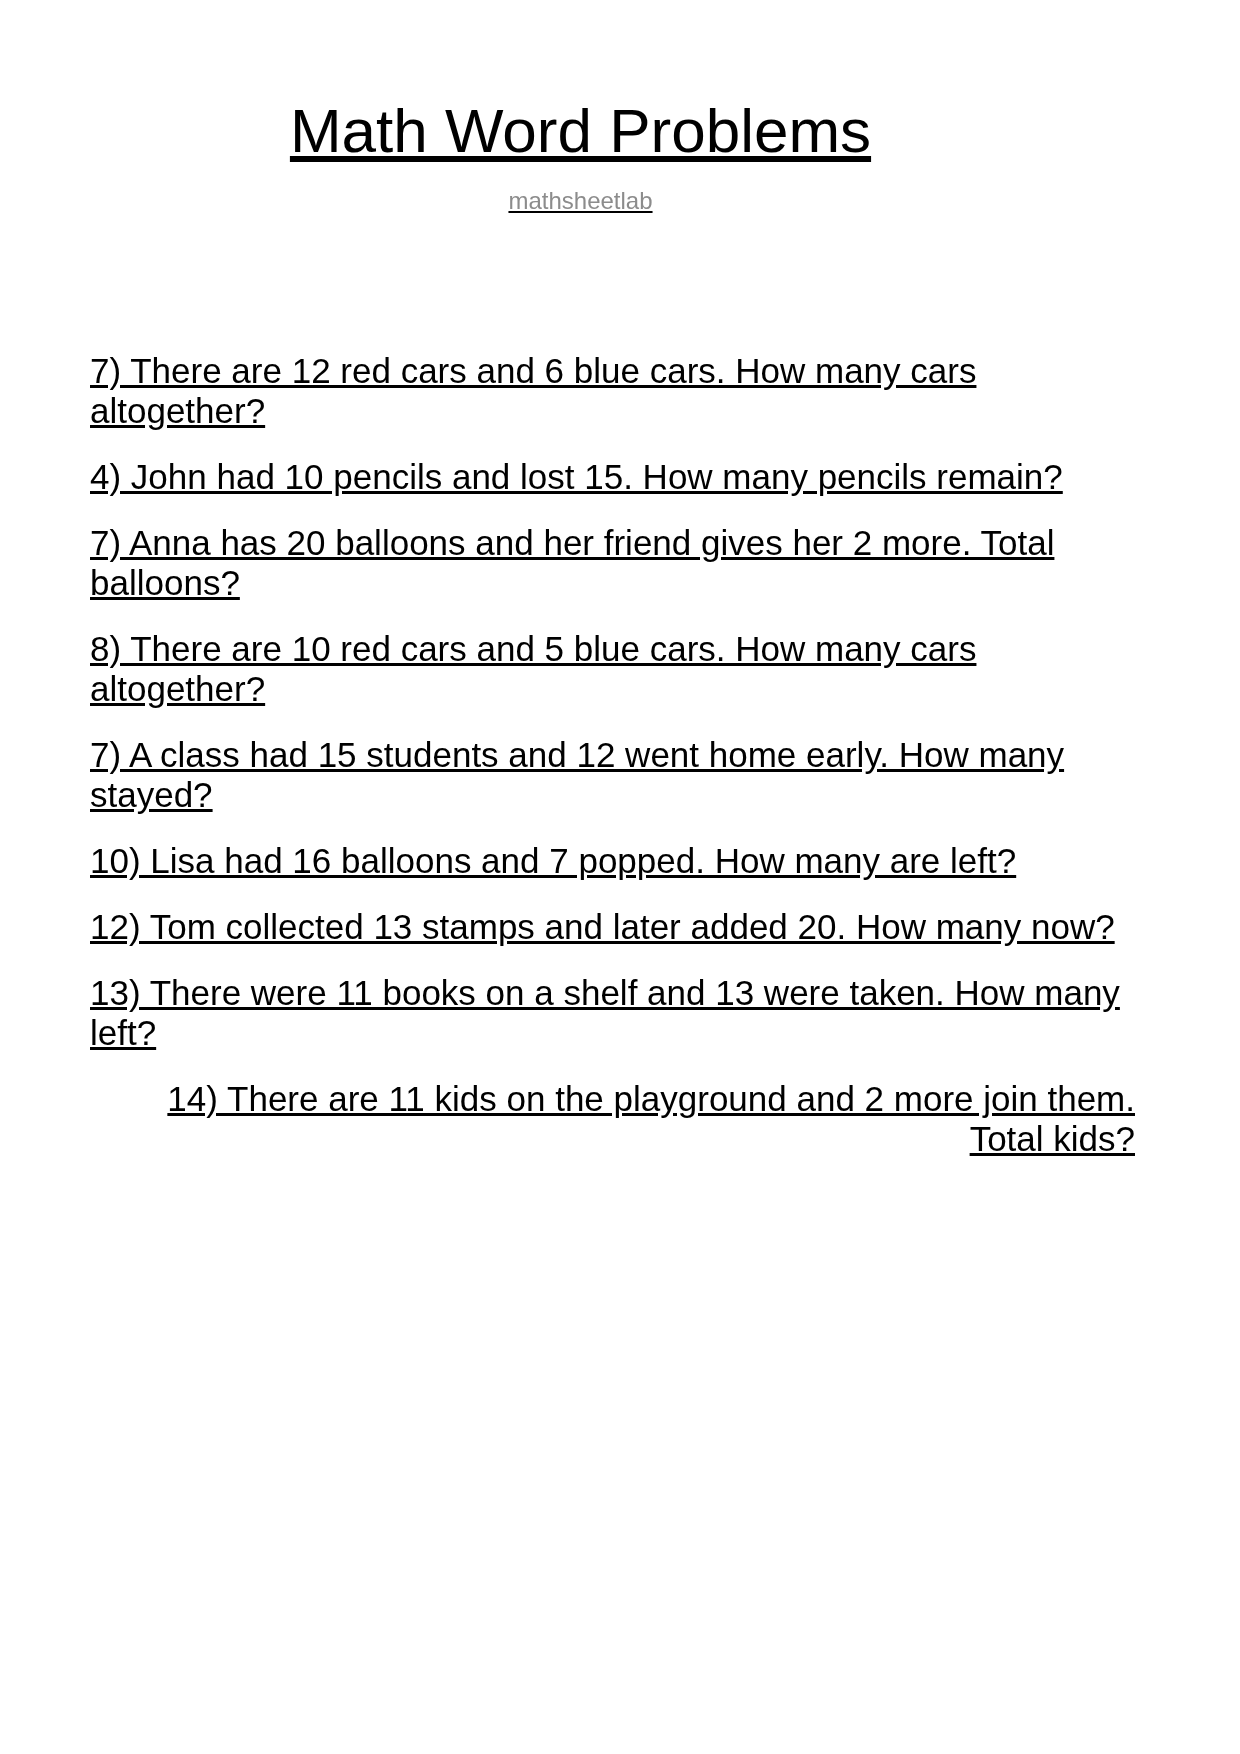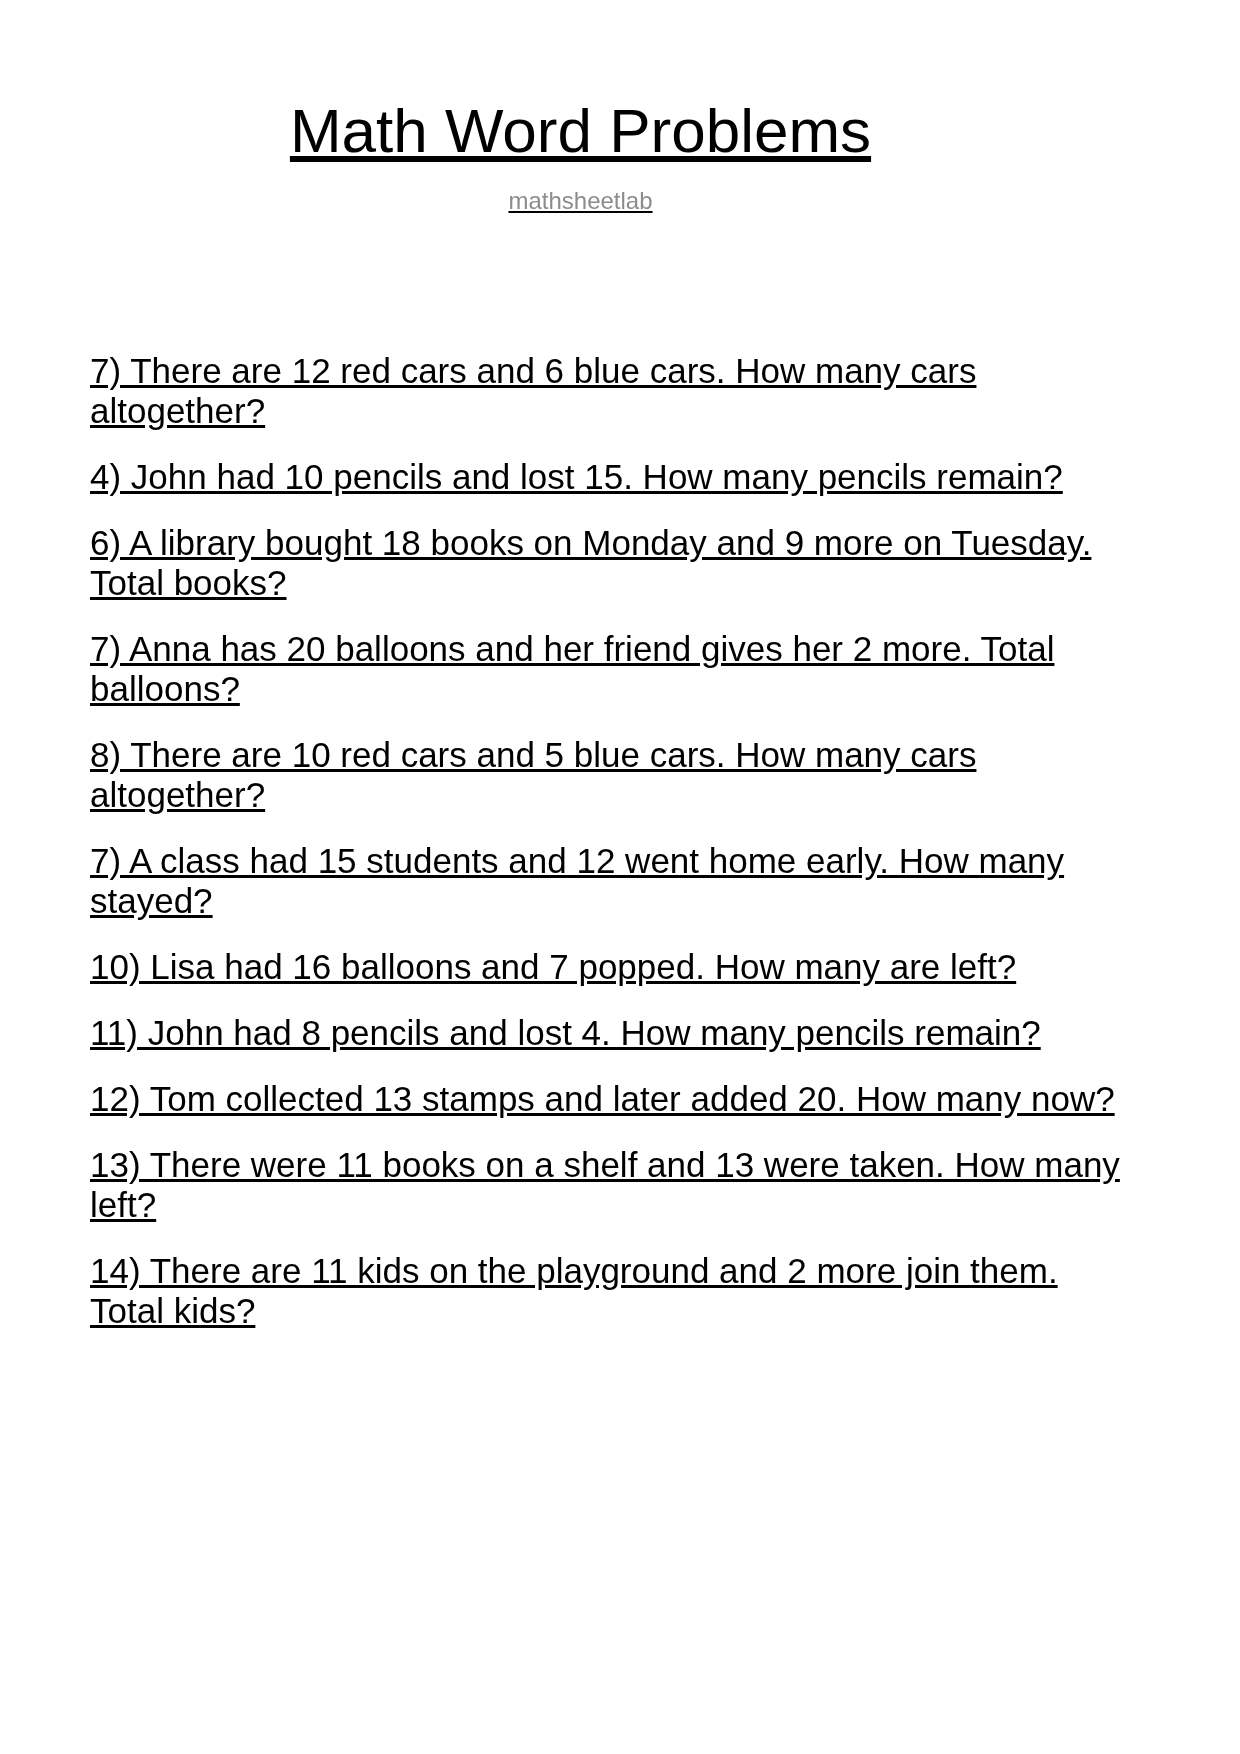--- a/index.html
+++ b/index.html
@@ -47,39 +47,38 @@
   }
   .problem {
     margin: 0 0 26px 0;
     font-size: 35px;
     line-height: 40px;
     font-weight: 400;
     color: #000000;
   }
   .problem:last-child {
     margin-bottom: 1px;
+    text-align: right;
   }
 </style>
 </head>
 <body>
 
 <div class="sheet">
 
   <div class="header">
     <h1 class="title">Math Word Problems</h1>
     <div class="subtitle">mathsheetlab</div>
   </div>
 
   <div class="problems">
     <p class="problem">7) There are 12 red cars and 6 blue cars. How many cars altogether?</p>
     <p class="problem">4) John had 10 pencils and lost 15. How many pencils remain?</p>
-    <p class="problem">6) A library bought 18 books on Monday and 9 more on Tuesday. Total books?</p>
     <p class="problem">7) Anna has 20 balloons and her friend gives her 2 more. Total balloons?</p>
     <p class="problem">8) There are 10 red cars and 5 blue cars. How many cars altogether?</p>
     <p class="problem">7) A class had 15 students and 12 went home early. How many stayed?</p>
     <p class="problem">10) Lisa had 16 balloons and 7 popped. How many are left?</p>
-    <p class="problem">11) John had 8 pencils and lost 4. How many pencils remain?</p>
     <p class="problem">12) Tom collected 13 stamps and later added 20. How many now?</p>
     <p class="problem">13) There were 11 books on a shelf and 13 were taken. How many left?</p>
     <p class="problem">14) There are 11 kids on the playground and 2 more join them. Total kids?</p>
   </div>
 
 </div>
 
 </body></html>

